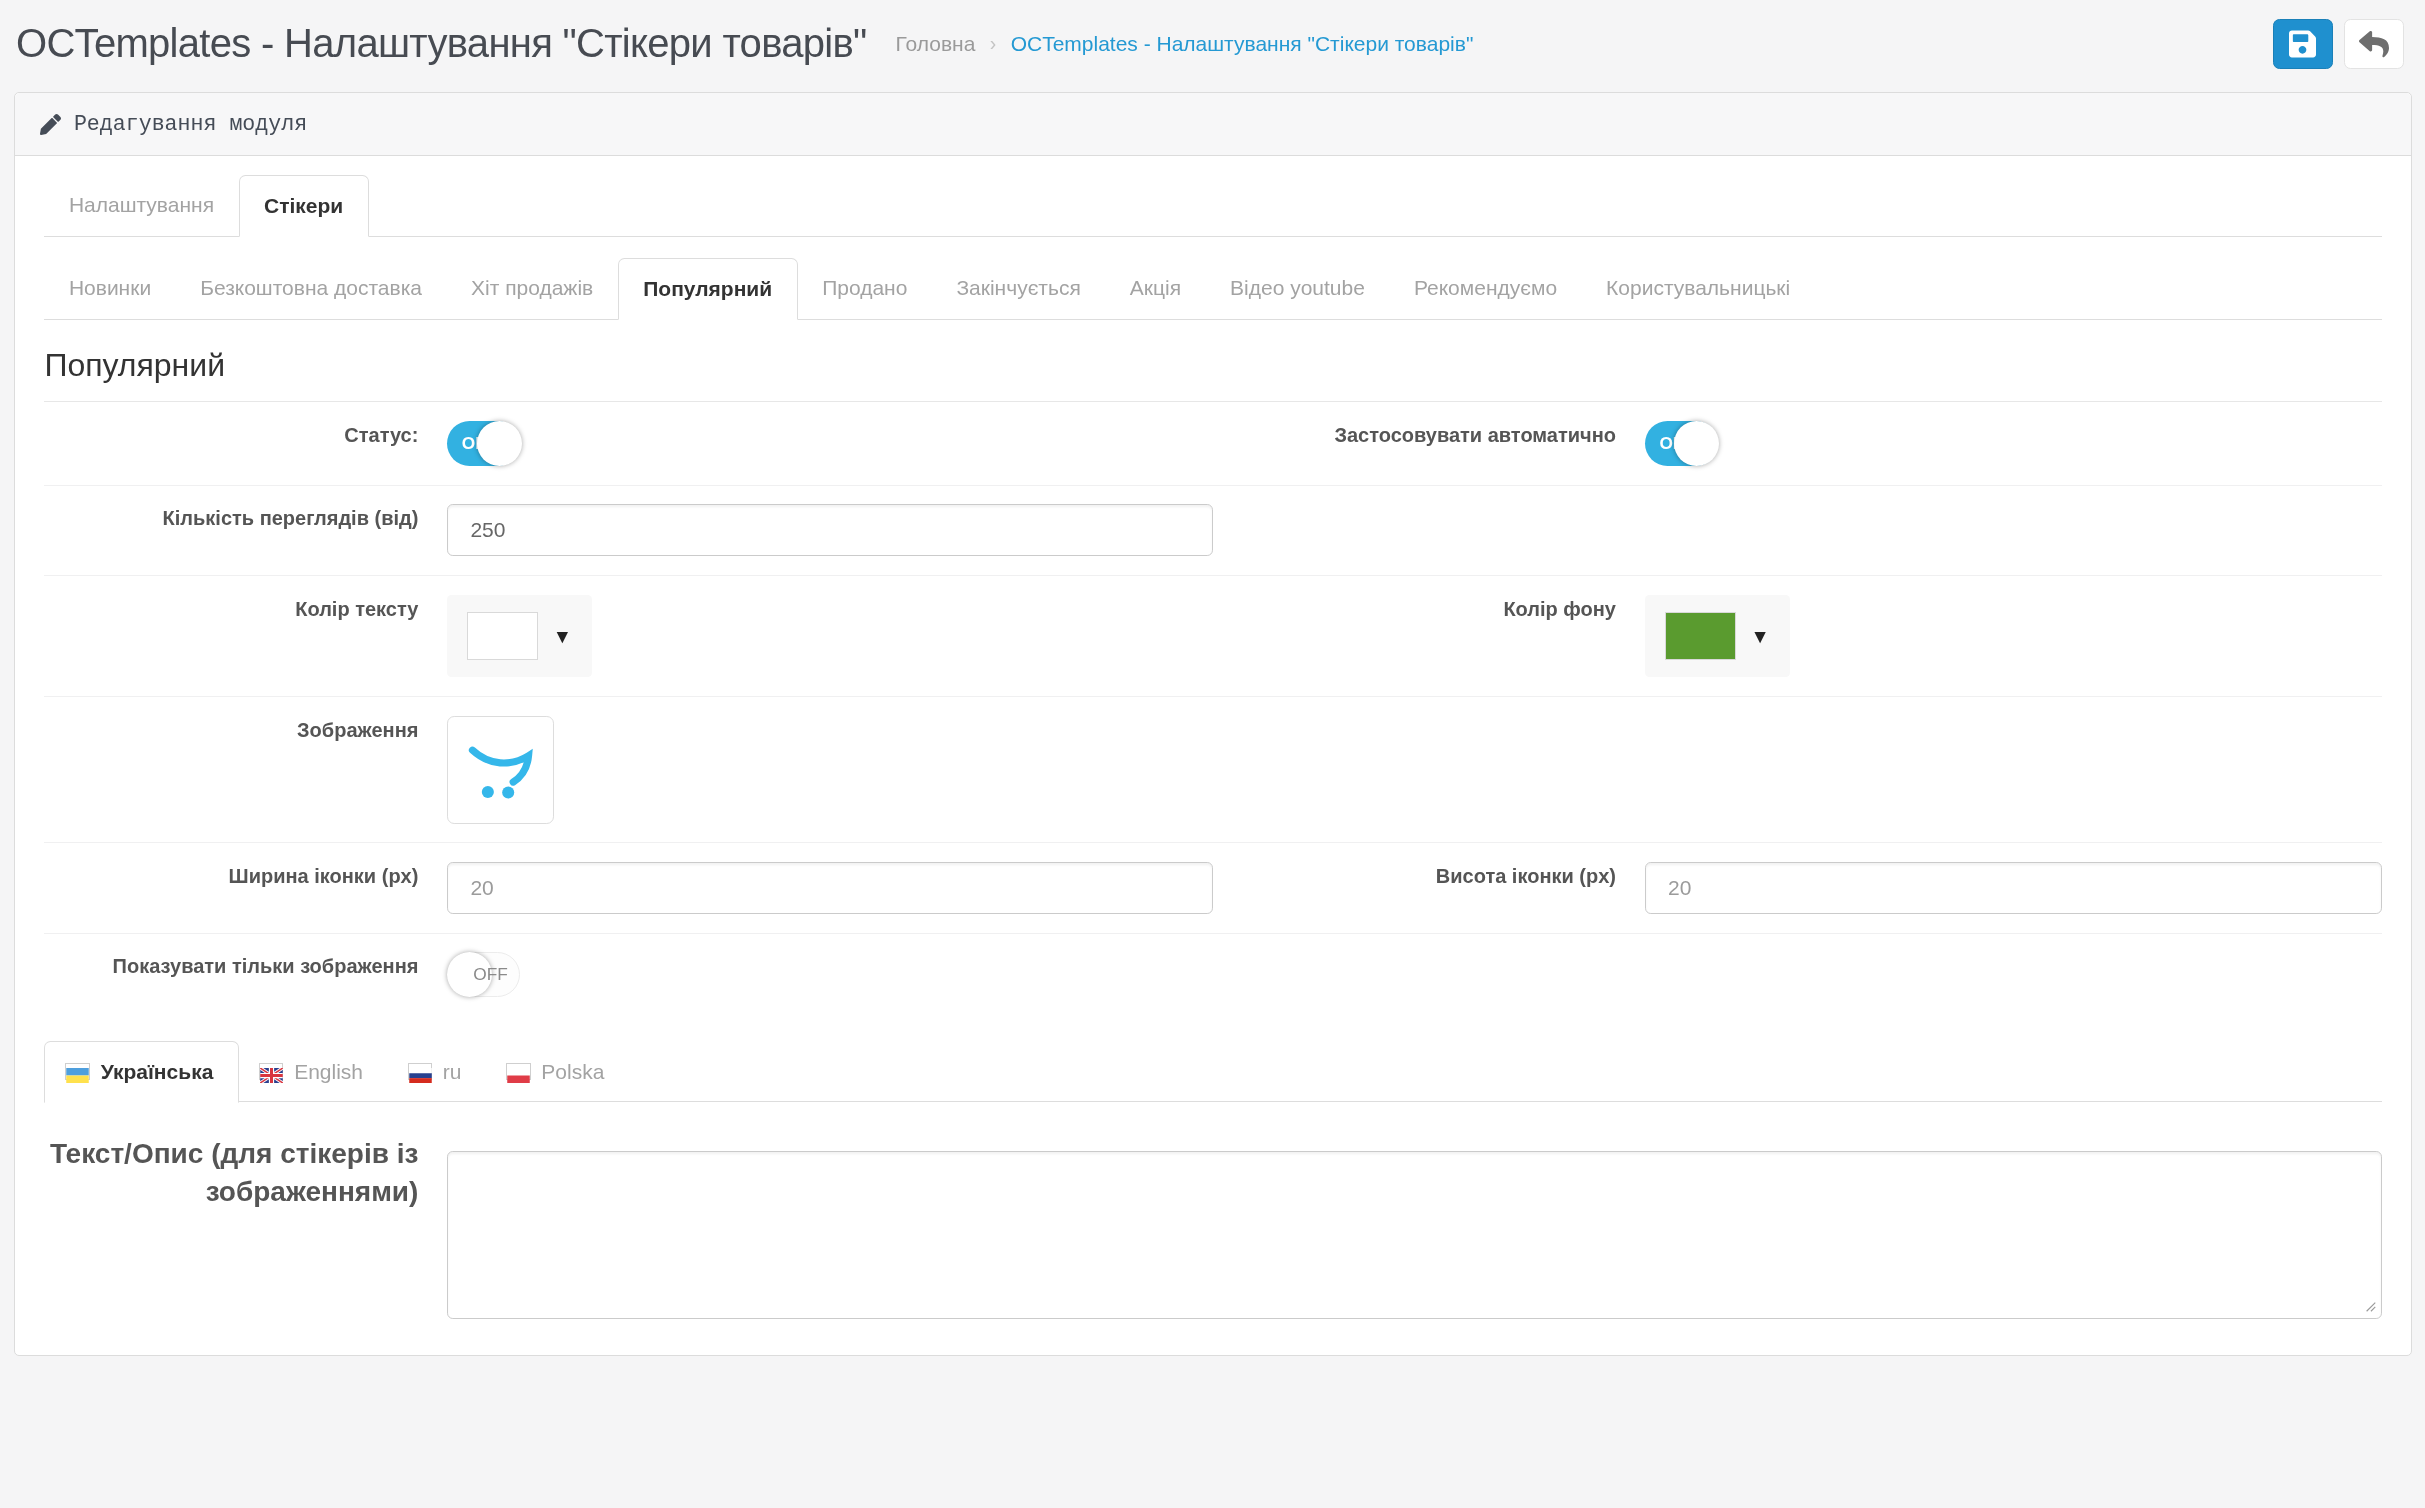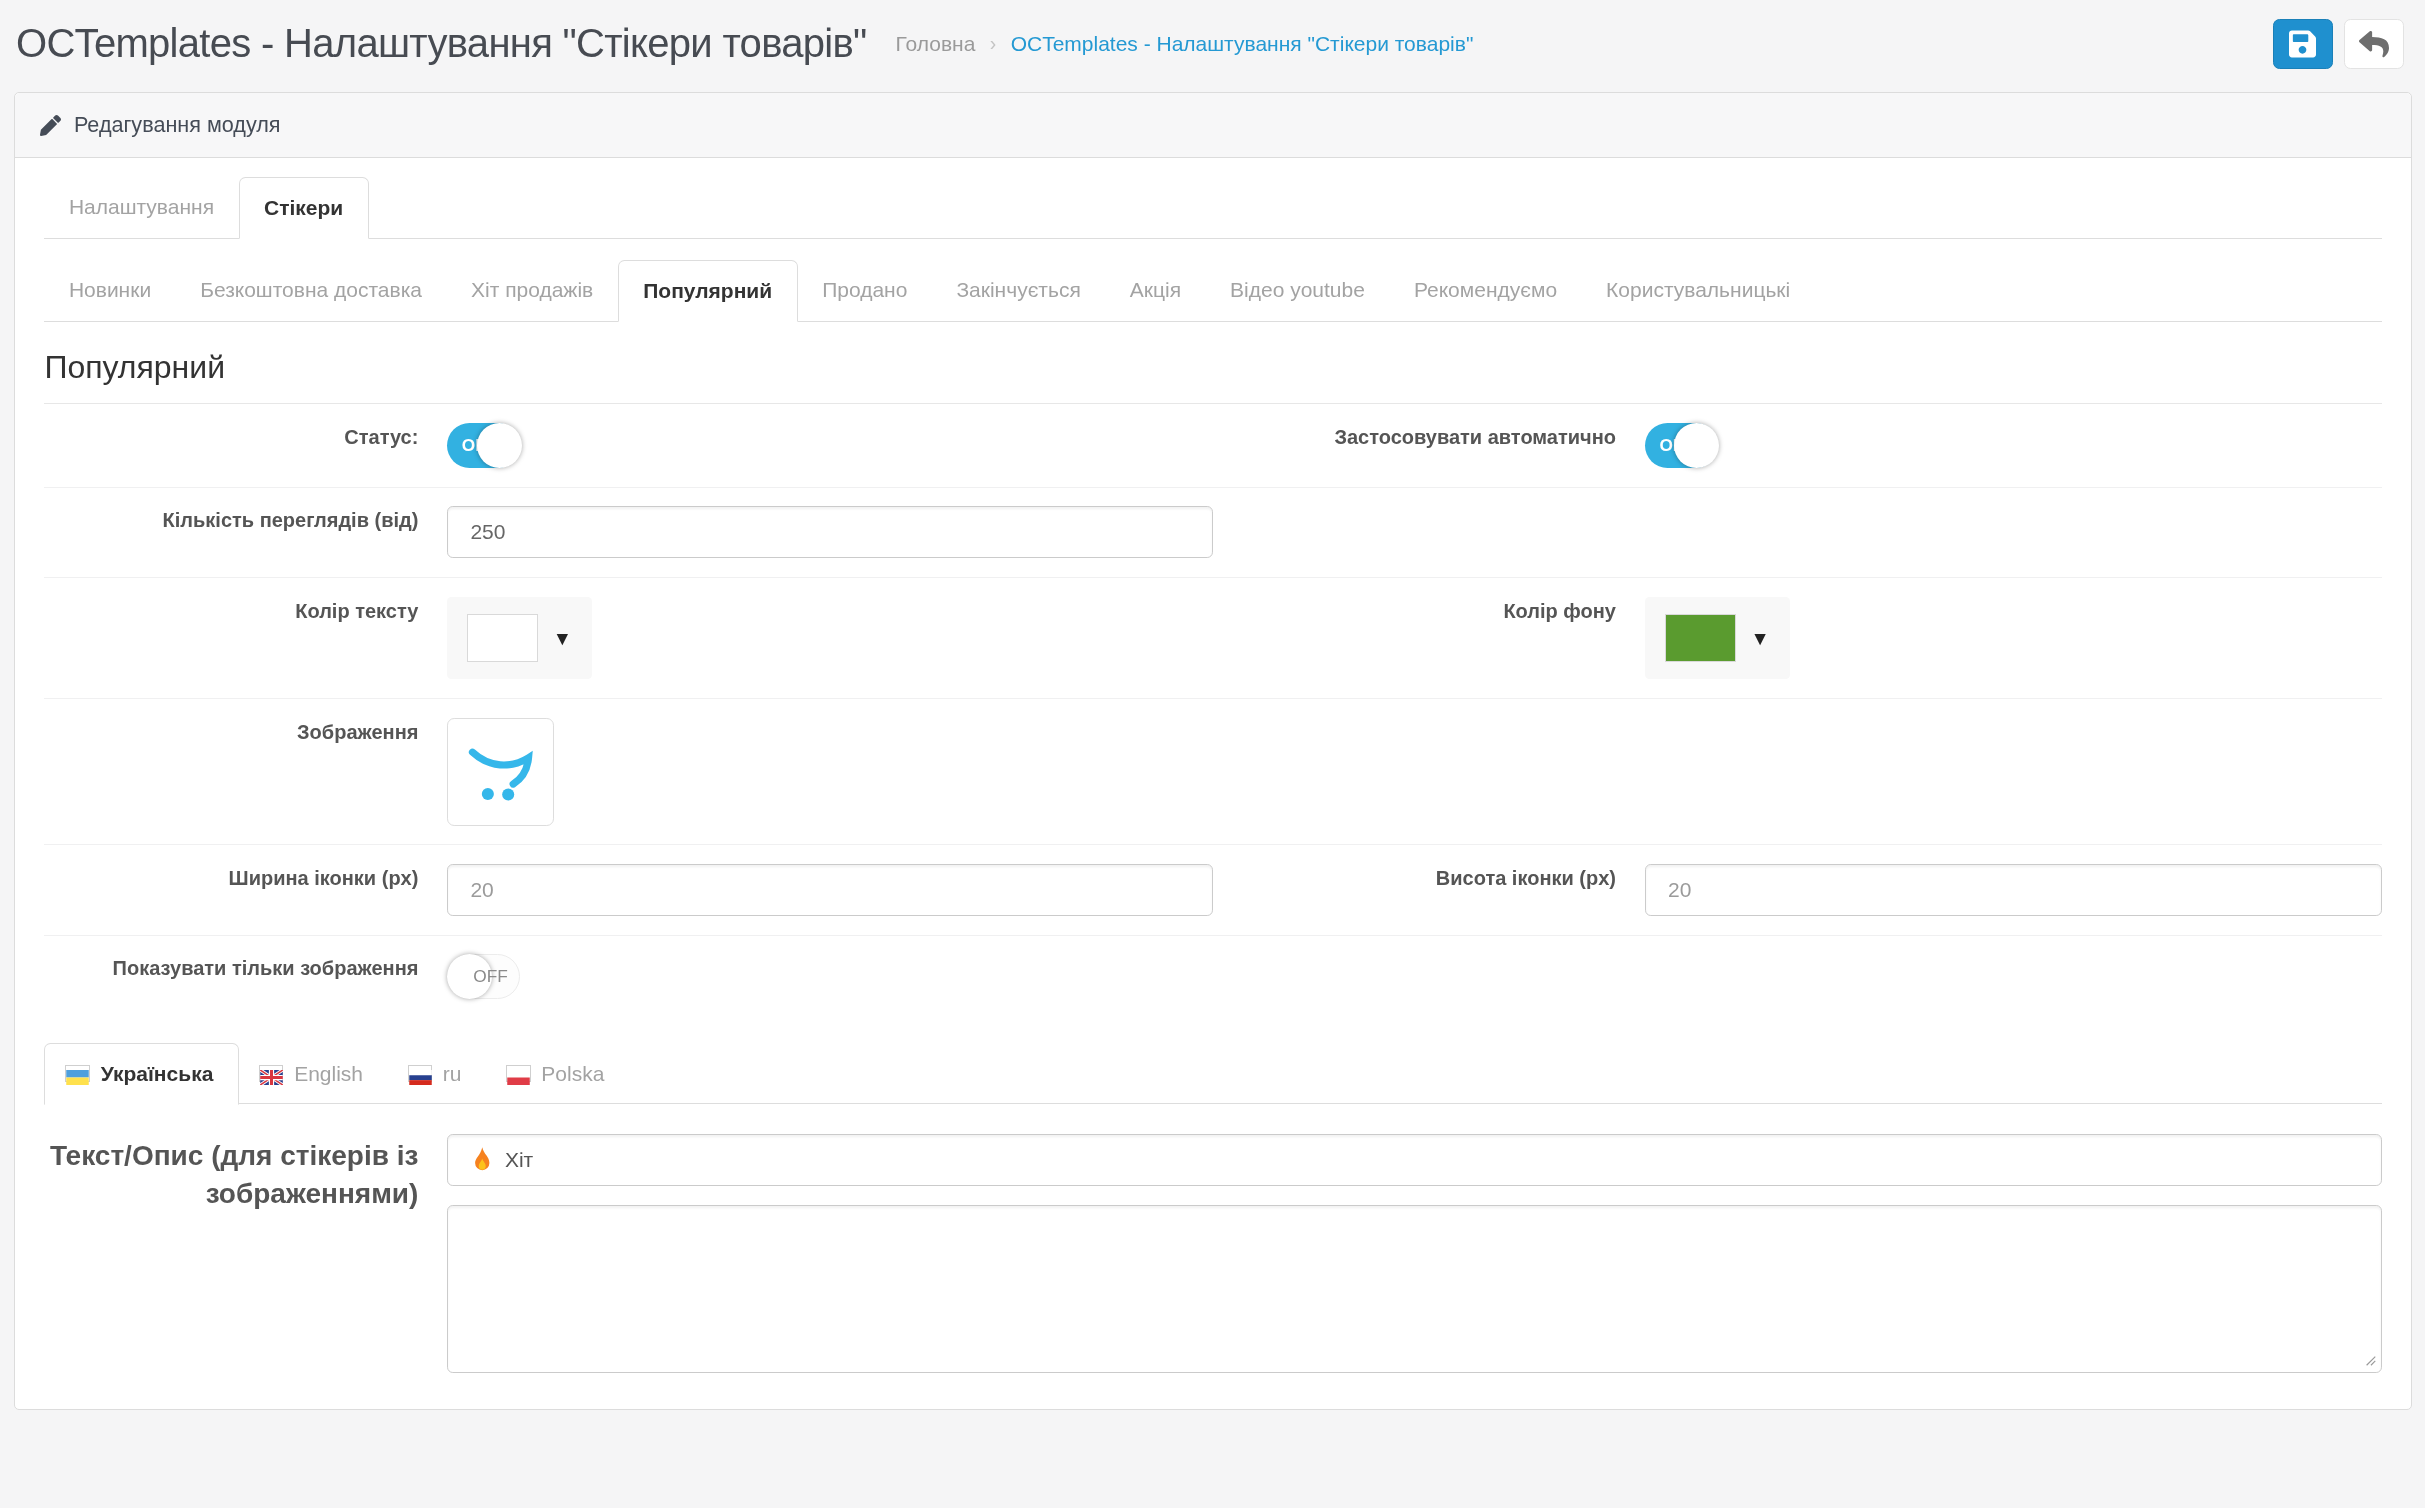--- a/index.html
+++ b/index.html
@@ -21,21 +21,21 @@
   .header-actions { margin-left:auto; display:flex; gap:11.5px; }
   .btn { width:60px; height:50px; border-radius:6.5px; display:flex; align-items:center; justify-content:center; cursor:pointer; }
   .btn-save { background:#1f90cf; border:1.4px solid #1a80b8; }
   .btn-back { background:#ffffff; border:1.4px solid #e3e3e3; }
 
   
   .panel { margin:0 14.4px; background:#fff; border:1.4px solid #dcdcdc; border-radius:5px; }
   .panel-heading {
     background:#f7f7f8; border-bottom:1.4px solid #dcdcdc; border-radius:5px 5px 0 0;
     padding:19.4px 24.5px; font-size:21.6px; color:#454c57;
-    display:flex; align-items:center; gap:13px;
+    display:flex; align-items:center; gap:13px;font-family:Liberation Mono, monospace;
   }
   .panel-body { padding:18.7px 29px 36px; }
 
   
   .nav-tabs { display:flex; border-bottom:1.4px solid #ddd; }
   .nav-tab { padding:18px 24.5px; font-size:21px; color:#a3a3a3; margin-bottom:-1.4px; cursor:pointer; white-space:nowrap; }
   .nav-tab.active {
     background:#fff; border:1.4px solid #ddd; border-bottom:1.4px solid #fff;
     border-radius:6.5px 6.5px 0 0; color:#333; font-weight:bold;
   }
@@ -312,29 +312,20 @@
         <span>Polska</span>
       </div>
     </div>
 
     <div class="desc-row">
       <div class="desc-label">
         <span>Текст/Опис (для стікерів із</span><br>
         <span>зображеннями)</span>
       </div>
       <div class="desc-controls">
-        <div class="text-input" style="color:#555;">
-          <span style="display:flex;">
-            <svg width="24.5" height="29" viewBox="0 0 24 28">
-              <path d="M12 1 C13.5 8 19 10 19 16.5 a7 7 0 0 1 -14 0 C5 11.5 10 9.5 12 1 Z" fill="#f6821f"></path>
-              <path d="M12 12 C13 15.5 15.4 16.2 15.4 19.6 a3.4 3.4 0 0 1 -6.8 0 C8.6 16.4 11 15.4 12 12 Z" fill="#fcc21b"></path>
-            </svg>
-          </span>
-          <span>Хіт</span>
-        </div>
         <div class="textarea">
           <span class="resize-grip">
             <svg width="13" height="13" viewBox="0 0 18 18">
                 <path d="M17 5 L5 17 M17 11 L11 17" stroke="#9a9a9a" stroke-width="1.6"></path>
               </svg>
           </span>
         </div>
       </div>
     </div>
 

